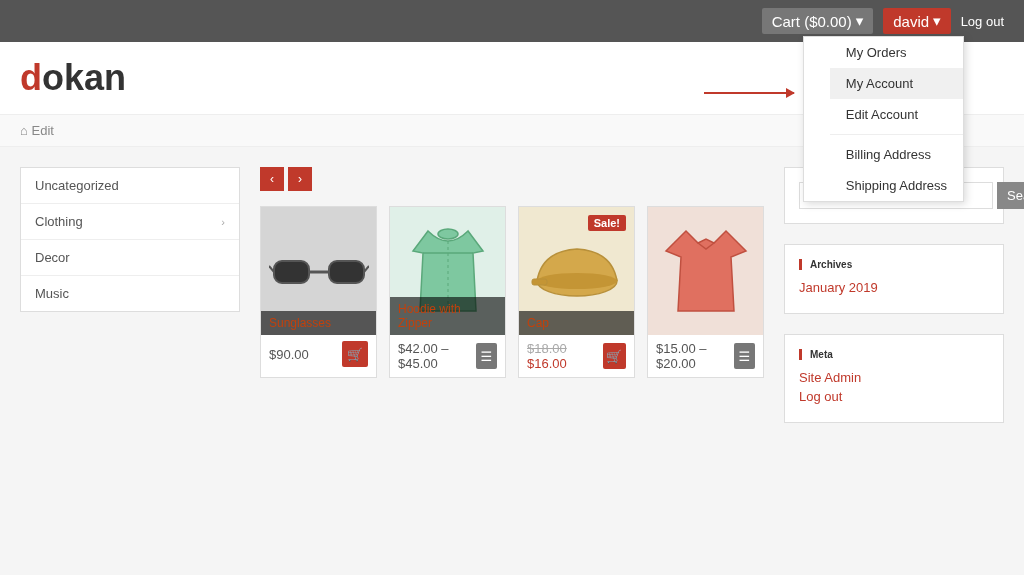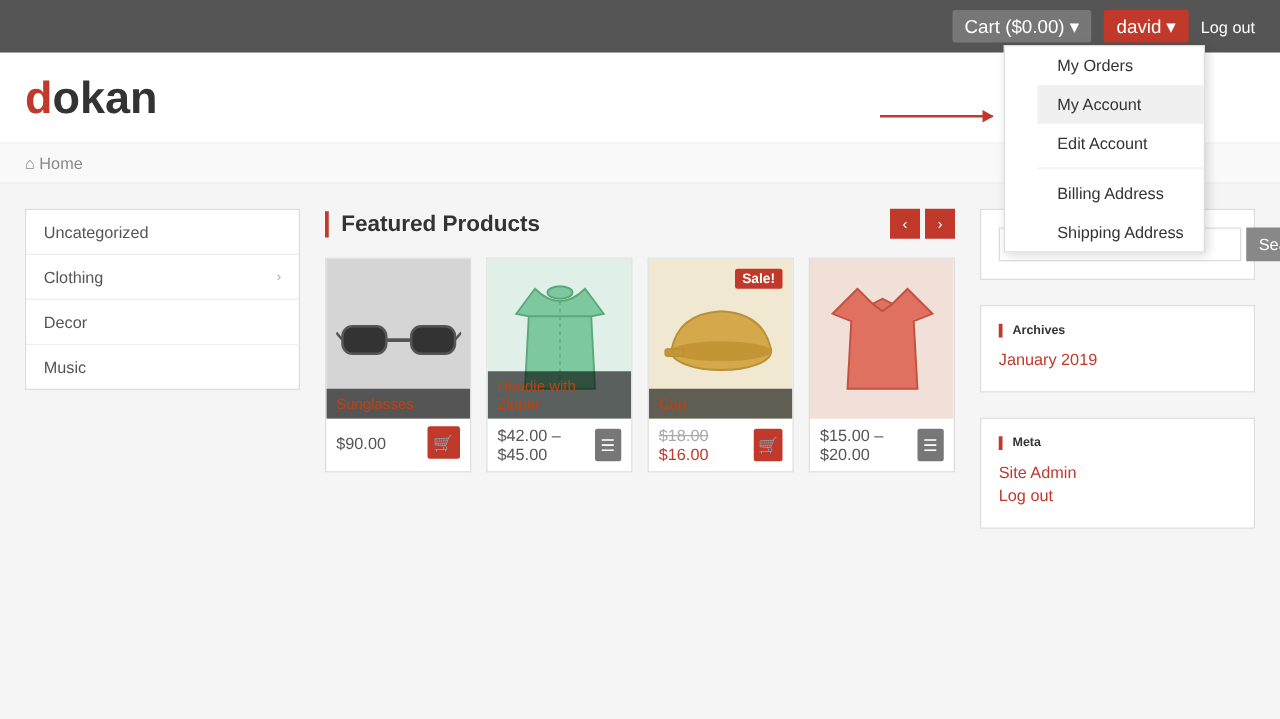--- a/index.html
+++ b/index.html
@@ -323,21 +323,21 @@
 </div>
 
 <div class="site-header">
   <div class="site-logo">
     <span class="d-red">d</span><span>okan</span>
   </div>
 </div>
 
 <div class="breadcrumb">
   <span>⌂</span>
-  <a href="#">Home</a>
+  <a href="#">Edit</a>
 </div>
 
 <div class="main-content">
 
   <div class="sidebar">
     <div class="sidebar-widget">
       <ul>
         <li>
           <a href="#">Uncategorized</a>
         </li>
@@ -352,21 +352,20 @@
         </li>
         <li>
           <a href="#">Music</a>
         </li>
       </ul>
     </div>
   </div>
 
   <div class="products-section">
     <div class="section-header">
-      <div class="section-title">Featured Products</div>
       <div class="nav-arrows">
         <button class="nav-arrow">‹</button>
         <button class="nav-arrow">›</button>
       </div>
     </div>
     <div class="product-grid">
 
       <div class="product-card">
         <div class="product-image" style="background:#d5d5d5;">
           <svg viewBox="0 0 100 50">

